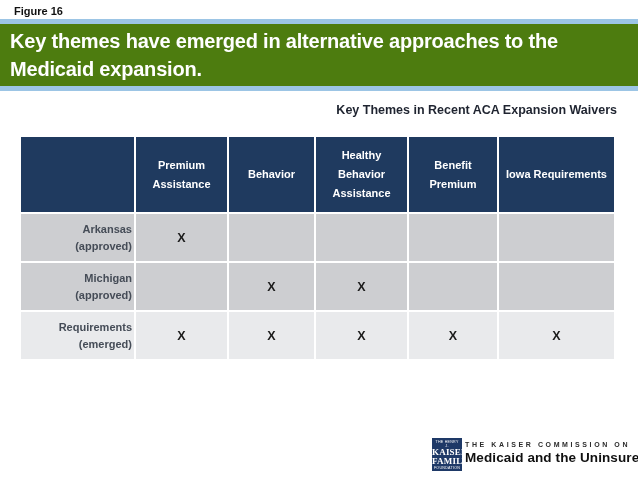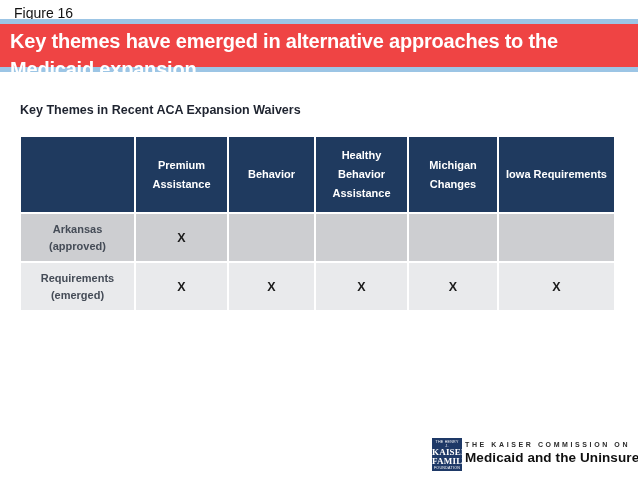--- a/index.html
+++ b/index.html
@@ -7,48 +7,48 @@
     width: 638px; height: 479px;
     position: relative;
     background: #ffffff;
     font-family: "Liberation Sans", sans-serif;
     overflow: hidden;
   }
 
   .figure-label {
     position: absolute;
     top: 5px; left: 14px;
-    font-size: 14px;
-    font-weight: normal;
+    font-size: 11px;
+    font-weight: bold;
     color: #111111;
   }
 
   .title-bar {
     position: absolute;
     top: 19px; left: 0;
-    width: 638px; height: 53px;
+    width: 638px; height: 72px;
     box-sizing: border-box;
-    background: #ef4444;
+    background: #4d7c0f;
     border-top: 5px solid #9cc5e5;
     border-bottom: 5px solid #9cc5e5;
   }
   .title-bar .title-text {
     color: #ffffff;
     font-weight: bold;
     font-size: 20px;
     line-height: 28px;
     padding: 3px 14px 0 10px;
     letter-spacing: -0.2px;
   }
 
   .table-title {
     position: absolute;
     top: 103px; left: 20px;
     width: 597px;
-    text-align: left;
+    text-align: right;
     font-size: 12.5px;
     font-weight: bold;
     color: #1f2430;
   }
 
   table.waiver-table {
     position: absolute;
     top: 135px; left: 19px;
     border-collapse: separate;
     border-spacing: 2px;
@@ -67,21 +67,21 @@
     font-weight: bold;
     line-height: 19px;
     height: 71px;
   }
   .waiver-table .row-label {
     font-size: 11px;
     font-weight: bold;
     color: #454c57;
     line-height: 17px;
   }
-  .waiver-table .row-label span { display: block; }
+  .waiver-table .row-label span { display: block; text-align: right; }
   .waiver-table td.mark {
     font-size: 12.5px;
     font-weight: bold;
     color: #1b1b1b;
   }
   .waiver-table tr.row-dark th, .waiver-table tr.row-dark td { background: #cdced1; }
   .waiver-table tr.row-light th, .waiver-table tr.row-light td { background: #e9eaec; }
   .waiver-table tr.body-row th, .waiver-table tr.body-row td { height: 43px; }
 
   .logo {
@@ -151,31 +151,42 @@
     <col style="width:91px">
       <col style="width:88px">
       <col style="width:115px">
   </colgroup>
   <tbody>
       <tr>
     <th class="corner"></th>
     <th class="col-head">Premium Assistance</th>
     <th class="col-head">Behavior</th>
     <th class="col-head">Healthy Behavior Assistance</th>
-    <th class="col-head">Michigan Changes</th>
+    <th class="col-head">Benefit Premium</th>
     <th class="col-head">Iowa Requirements</th>
   </tr>
   <tr class="body-row row-dark">
     <th class="row-label">
       <span>Arkansas</span>
       <span>(approved)</span>
     </th>
     <td class="mark">X</td>
     <td class="mark"></td>
     <td class="mark"></td>
+    <td class="mark"></td>
+    <td class="mark"></td>
+  </tr>
+  <tr class="body-row row-dark">
+    <th class="row-label">
+      <span>Michigan</span>
+      <span>(approved)</span>
+    </th>
+    <td class="mark"></td>
+    <td class="mark">X</td>
+    <td class="mark">X</td>
     <td class="mark"></td>
     <td class="mark"></td>
   </tr>
   <tr class="body-row row-light">
     <th class="row-label">
       <span>Requirements</span>
       <span>(emerged)</span>
     </th>
     <td class="mark">X</td>
     <td class="mark">X</td>

